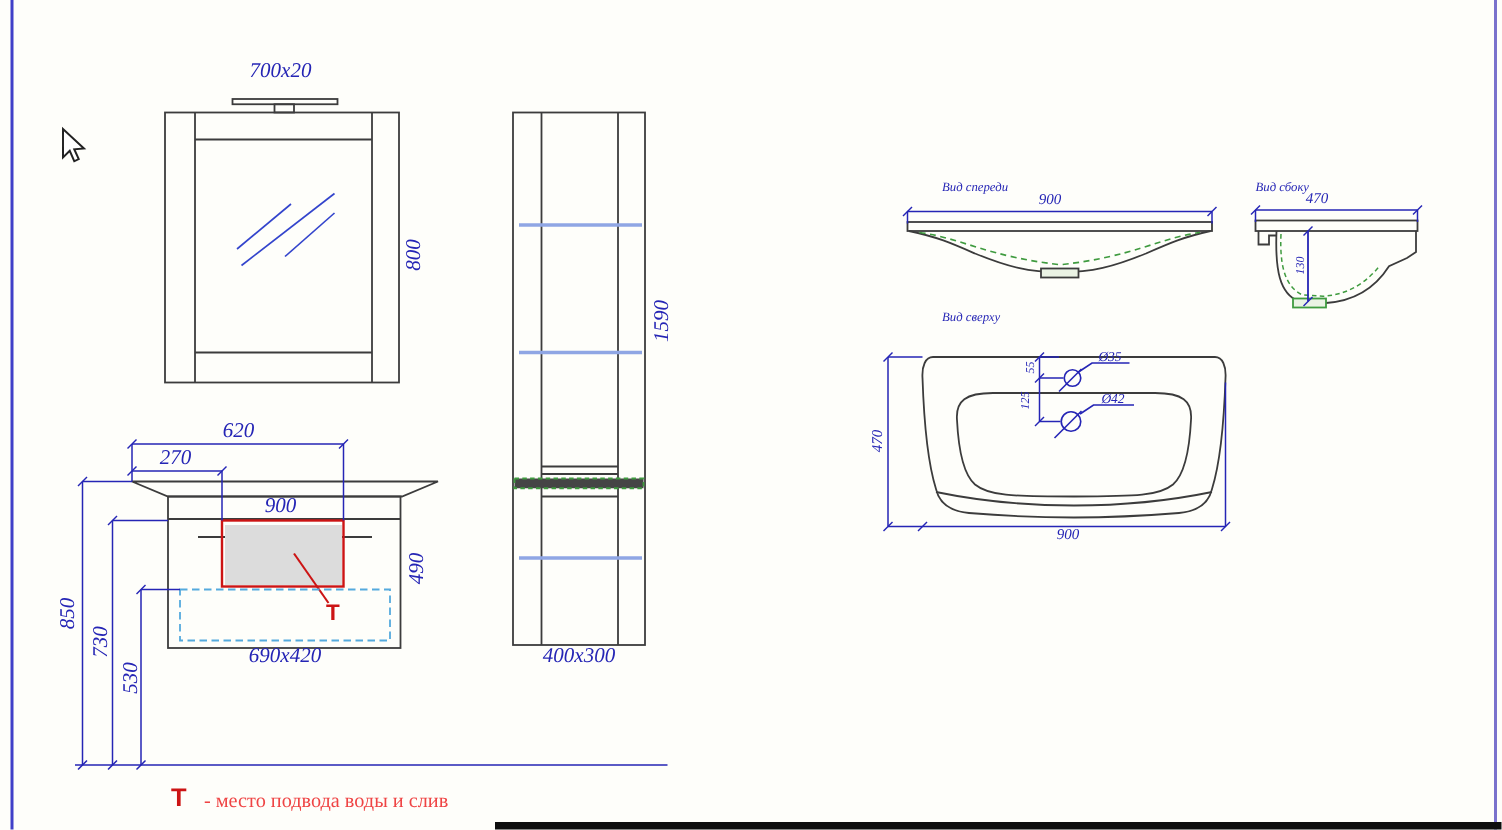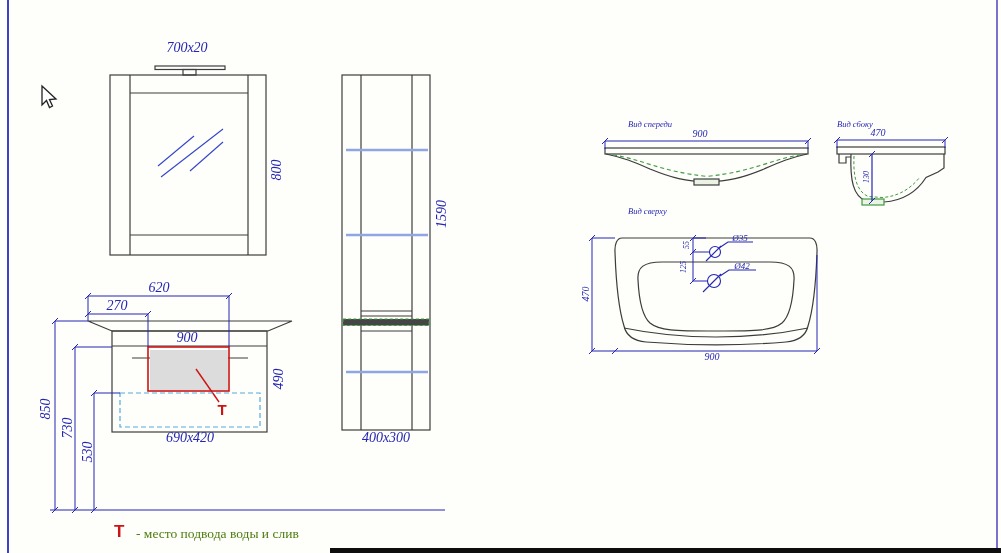--- a/index.html
+++ b/index.html
@@ -19,21 +19,21 @@
   .lbl.view{font-size:8.5px;transform:none;}
   .tmark{
     position:absolute;color:#cc1414;font-family:"Liberation Sans",sans-serif;
     font-weight:bold;font-size:15px;transform:translate(-50%,-50%);line-height:1;
   }
   .legend-t{
     position:absolute;left:114px;top:523px;color:#cc1414;
     font-family:"Liberation Sans",sans-serif;font-weight:bold;font-size:17px;line-height:1;
   }
   .legend-text{
-    position:absolute;left:136px;top:526px;color:#4d7c0f;
+    position:absolute;left:136px;top:526px;color:#ef4444;
     font-size:13.5px;line-height:1.2;
   }
   svg{position:absolute;left:0;top:0;}
   .border-left{position:absolute;left:7px;top:0;width:2px;height:553px;background:#4040c8;}
   .border-right{position:absolute;left:996px;top:0;width:2px;height:553px;background:#7a72cc;}
   .bottom-bar{position:absolute;left:330px;top:548px;width:671px;height:5px;background:#0e0e0e;}
 </style>
 </head>
 <body>
 

